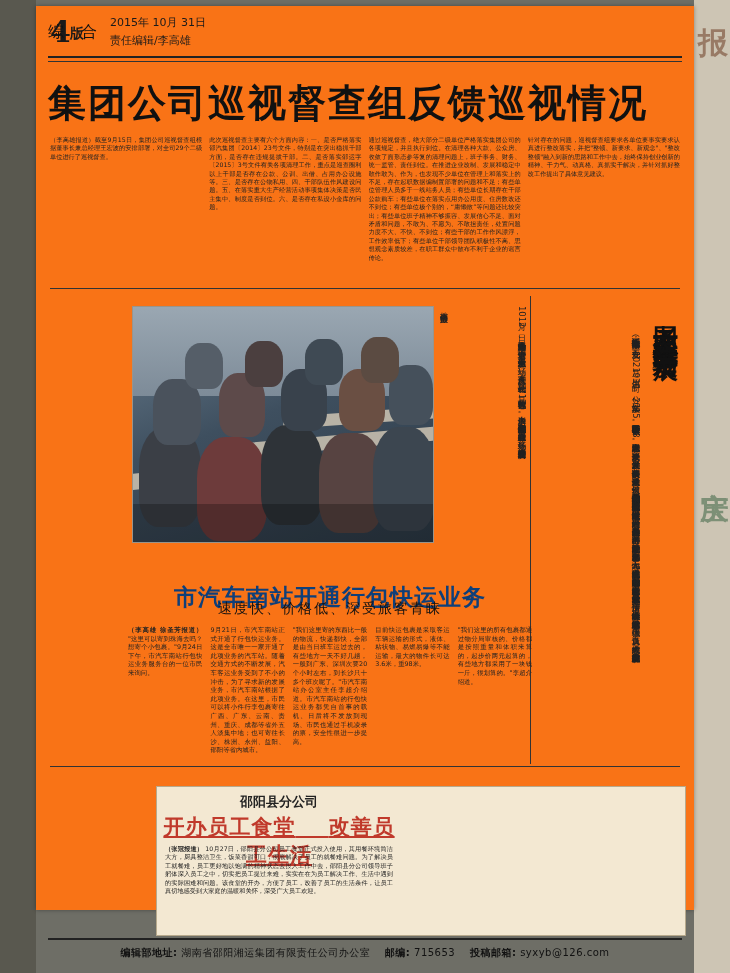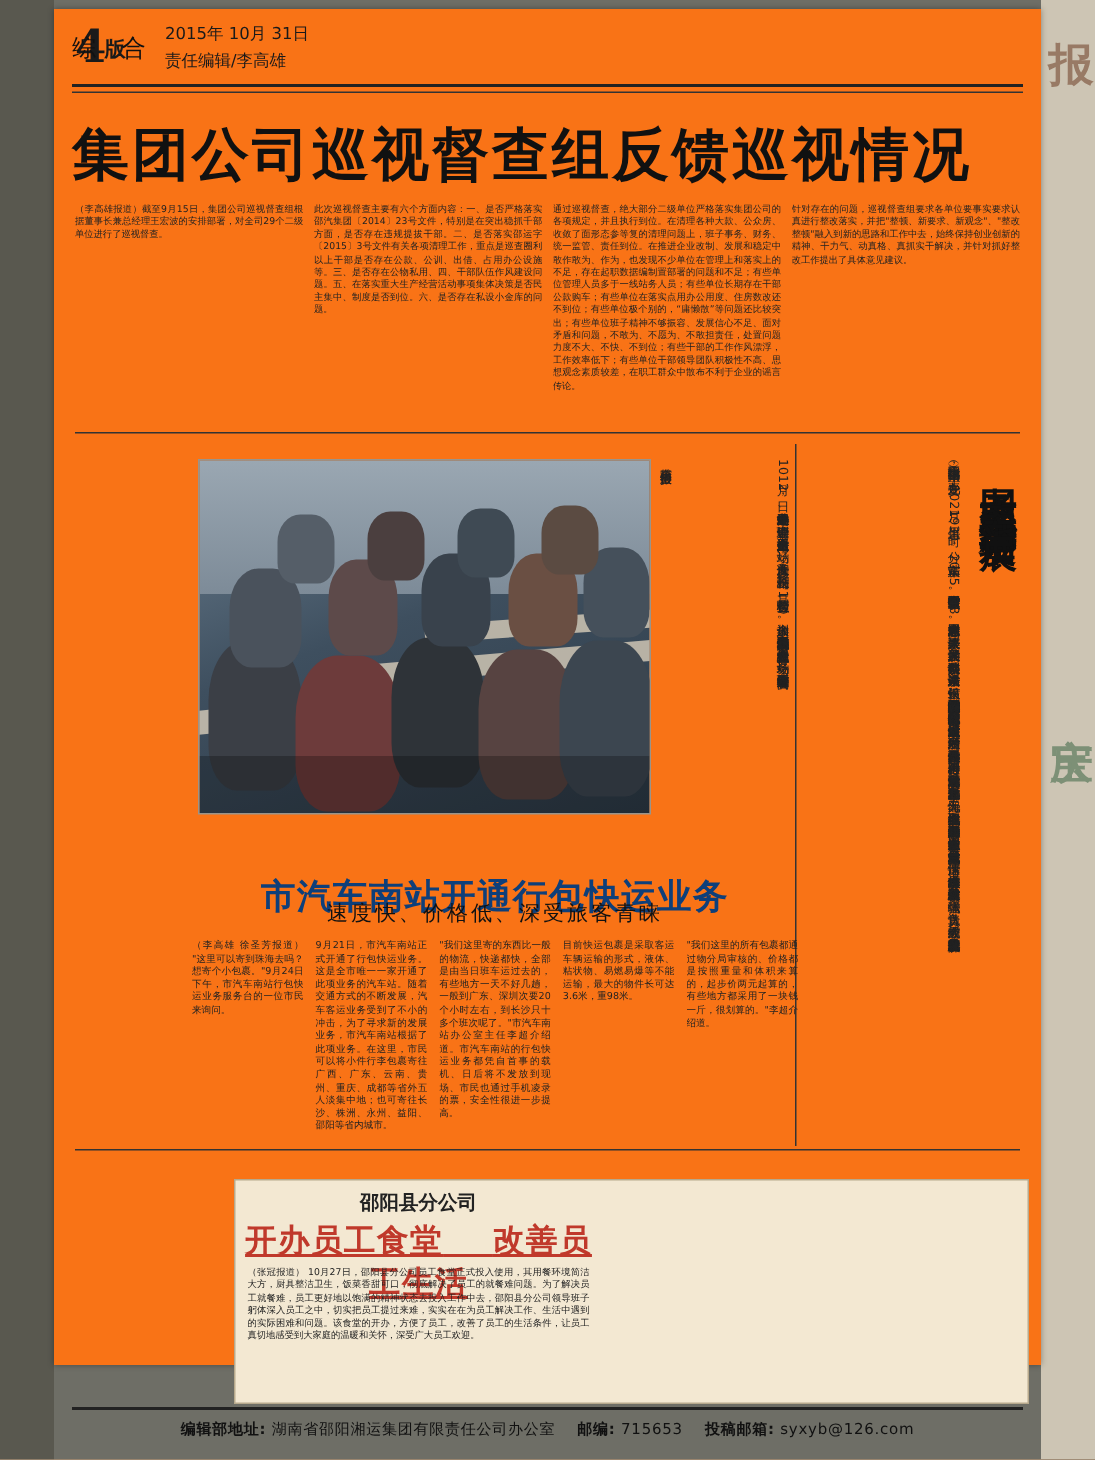--- a/index.html
+++ b/index.html
@@ -158,21 +158,22 @@
     font-size: 6.2px;
     line-height: 8.4px;
     color: #222;
     text-align: justify;
   }
   .top-body .col {
     flex: 1;
     overflow: hidden;
   }
   .byline {
-    font-weight: normal;
+    font-weight: bold;
+    margin-top: 28px;
   }
 
   .divider-h {
     position: absolute;
     background: #333;
     height: 1px;
   }
   .divider-v {
     position: absolute;
     background: #333;

